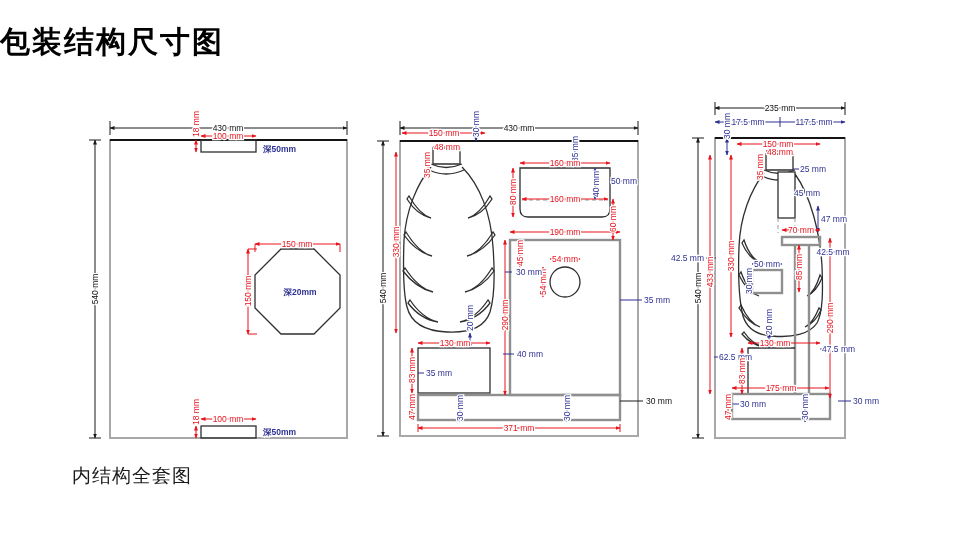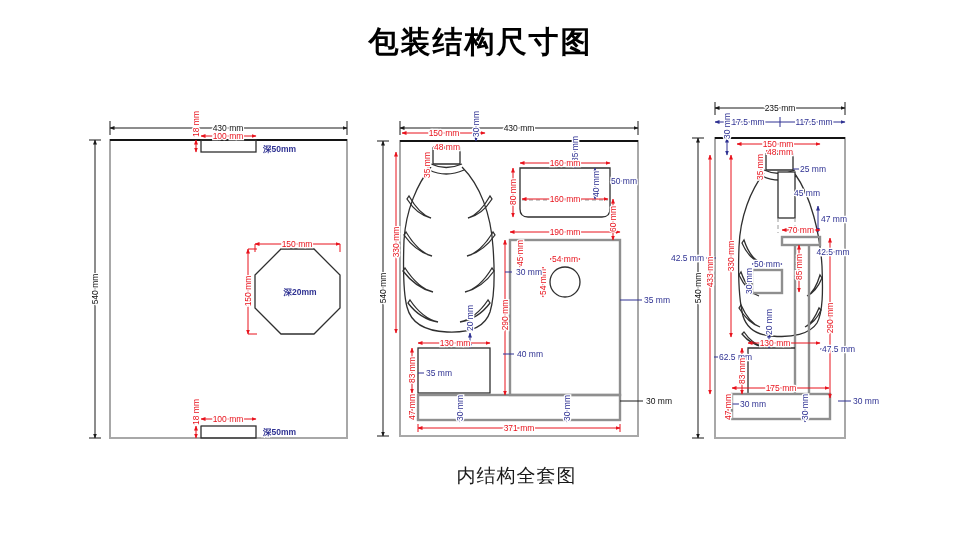--- a/index.html
+++ b/index.html
@@ -1,20 +1,20 @@
 <!DOCTYPE html>
 <html><head>
 <meta charset="utf-8">
 <style>
   html,body{margin:0;padding:0;}
   body{width:961px;height:541px;background:#ffffff;position:relative;overflow:hidden;
        font-family:"Liberation Sans",sans-serif;}
-  .title{position:absolute;top:22px;left:0;right:0;text-align:center;
+  .title{position:absolute;top:22px;left:0;right:0;
          font-size:30px;font-weight:bold;color:#000;letter-spacing:2px;}
-  .caption{position:absolute;top:463px;left:0;right:0;margin-left:72px;text-align:center;
+  .caption{position:absolute;top:463px;left:0;right:0;margin-left:72px;text-align:left;
            font-size:19px;color:#1a1a1a;letter-spacing:1px;}
   svg{position:absolute;top:0;left:0;}
   .panel{fill:none;stroke:#a8a8a8;stroke-width:2;}
   .topline{fill:none;stroke:#141414;stroke-width:2.2;}
   .shape{fill:none;stroke:#2f2f2f;stroke-width:1.3;}
   .wshape{fill:#ffffff;stroke:#2f2f2f;stroke-width:1.3;}
   .gshape{fill:none;stroke:#8f8f8f;stroke-width:2.4;}
   .dash{fill:none;stroke:#9a9a9a;stroke-width:1;stroke-dasharray:4 3;}
   .dimr{fill:none;stroke:#e8131d;stroke-width:1;marker-start:url(#aR);marker-end:url(#aR);}
   .dimb{fill:none;stroke:#2e3192;stroke-width:1;marker-start:url(#aB);marker-end:url(#aB);}

